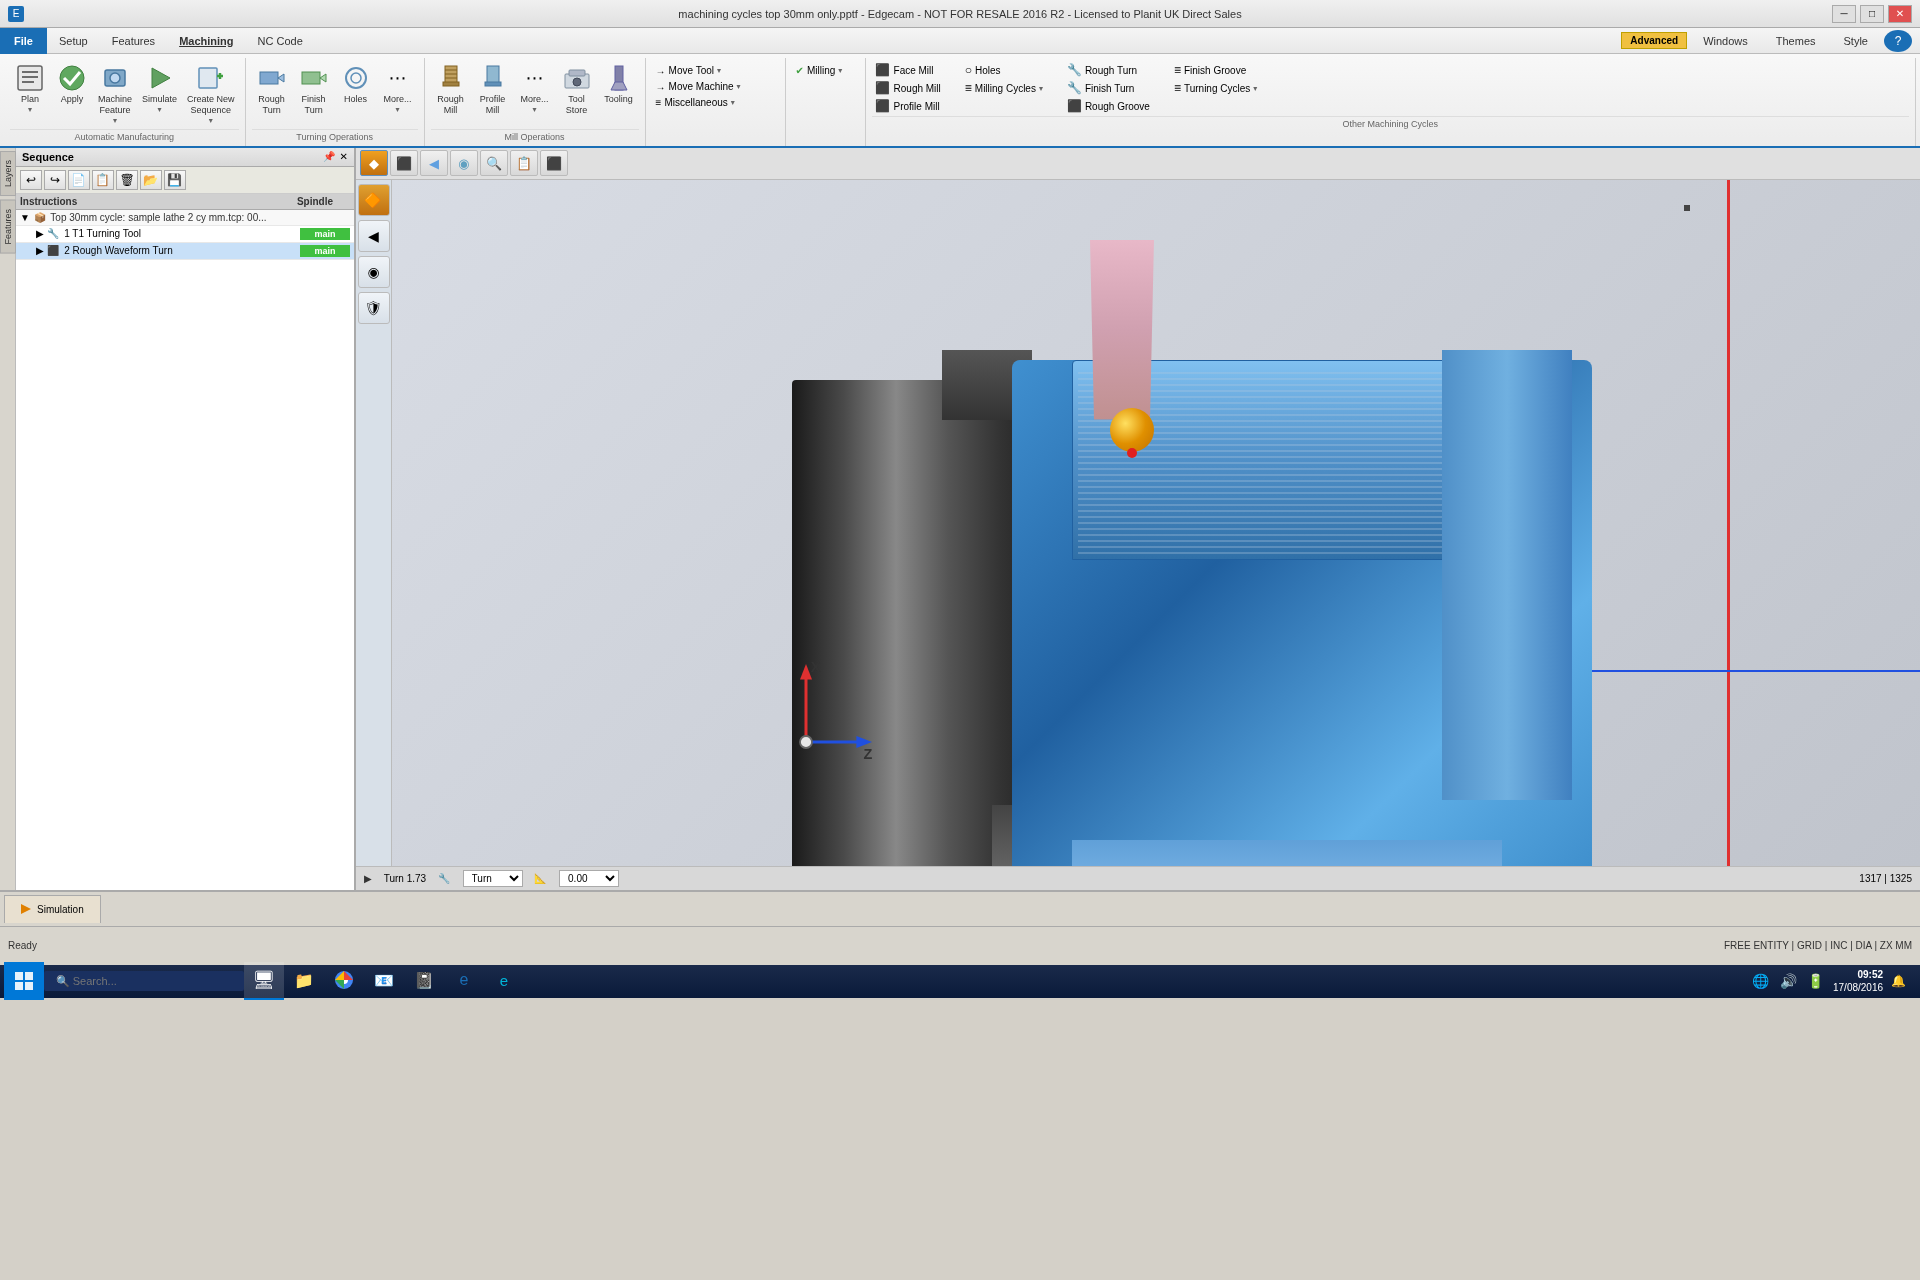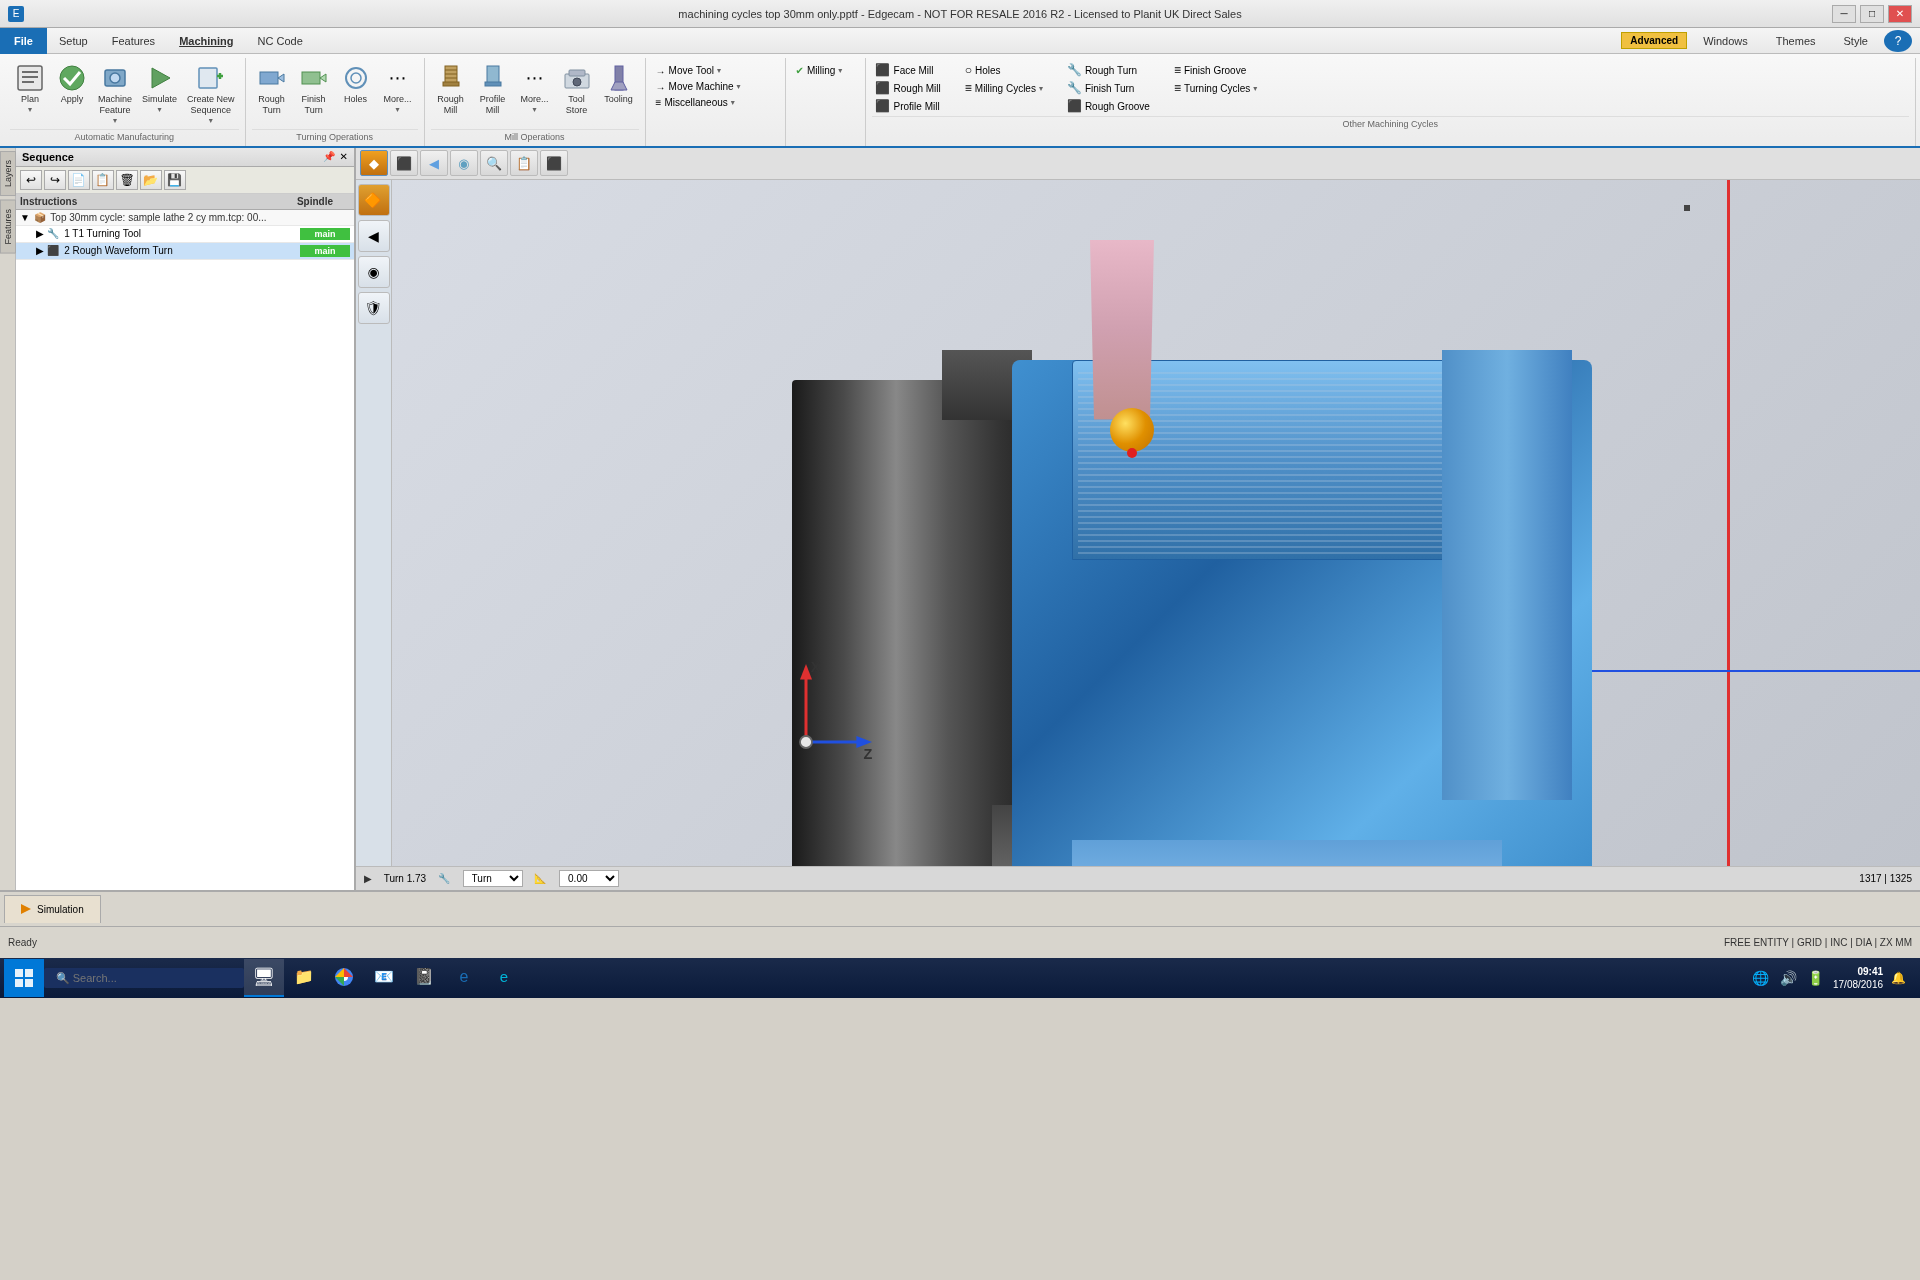--- a/index.html
+++ b/index.html
@@ -468,40 +468,40 @@
       height: 28px;
     }
     .sim-play {
       width: 10px; height: 10px;
       background: #e08000;
       clip-path: polygon(0 0, 100% 50%, 0 100%);
     }
 
     
     #status-bar {
-      height: 32px;
+      height: 39px;
       background: #d8d5cd;
       border-top: 1px solid #aaa;
       display: flex;
       align-items: center;
       padding: 0 8px;
       font-size: 10px;
       color: #333;
     }
     #status-right {
       margin-left: auto;
       display: flex;
       gap: 8px;
       font-size: 10px;
       color: #333;
     }
 
     
     #taskbar {
-      height: 40px;
+      height: 33px;
       background: linear-gradient(to bottom, #1a2a4a, #0a1a3a);
       display: flex;
       align-items: center;
       padding: 8px 4px;
     }
     .taskbar-start {
       width: 40px; height: 38px;
       background: #0078d7;
       display: flex; align-items: center; justify-content: center;
       cursor: pointer;
@@ -1029,18 +1029,18 @@
   <div class="taskbar-btn" style="font-size:16px;">📧</div>
   <div class="taskbar-btn" style="font-size:16px;">📓</div>
   <div class="taskbar-btn" style="font-size:16px;color:#1a6eb5;">e</div>
   <div class="taskbar-btn" style="font-size:15px;color:#00b4d8;">e</div>
 
   <div class="taskbar-right">
     <span class="taskbar-icon">🌐</span>
     <span class="taskbar-icon">🔊</span>
     <span class="taskbar-icon">🔋</span>
     <div class="taskbar-clock">
-      <div style="font-weight:bold;">09:41</div>
+      <div style="font-weight:bold;">09:52</div>
       <div>17/08/2016</div>
     </div>
     <span class="taskbar-icon" style="font-size:12px;">🔔</span>
   </div>
 </div>
 
 </body></html>

